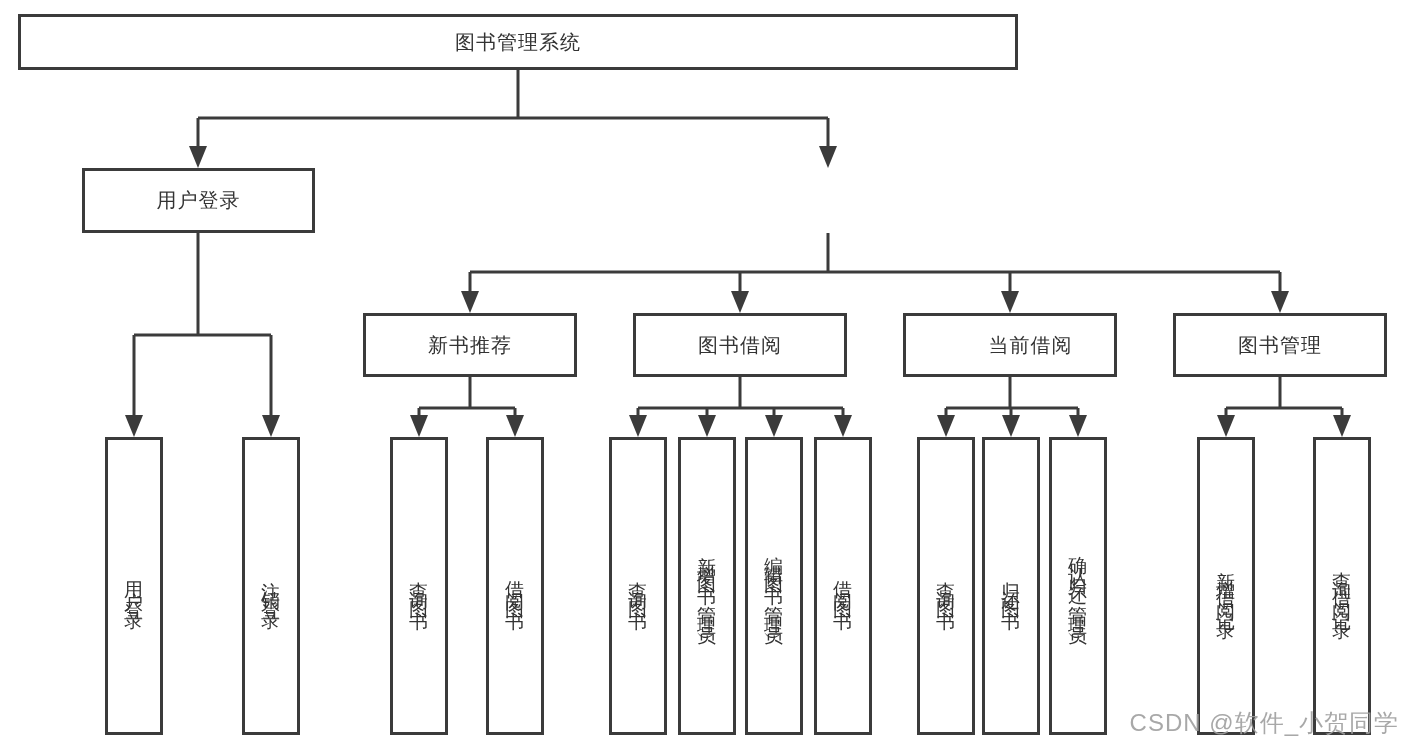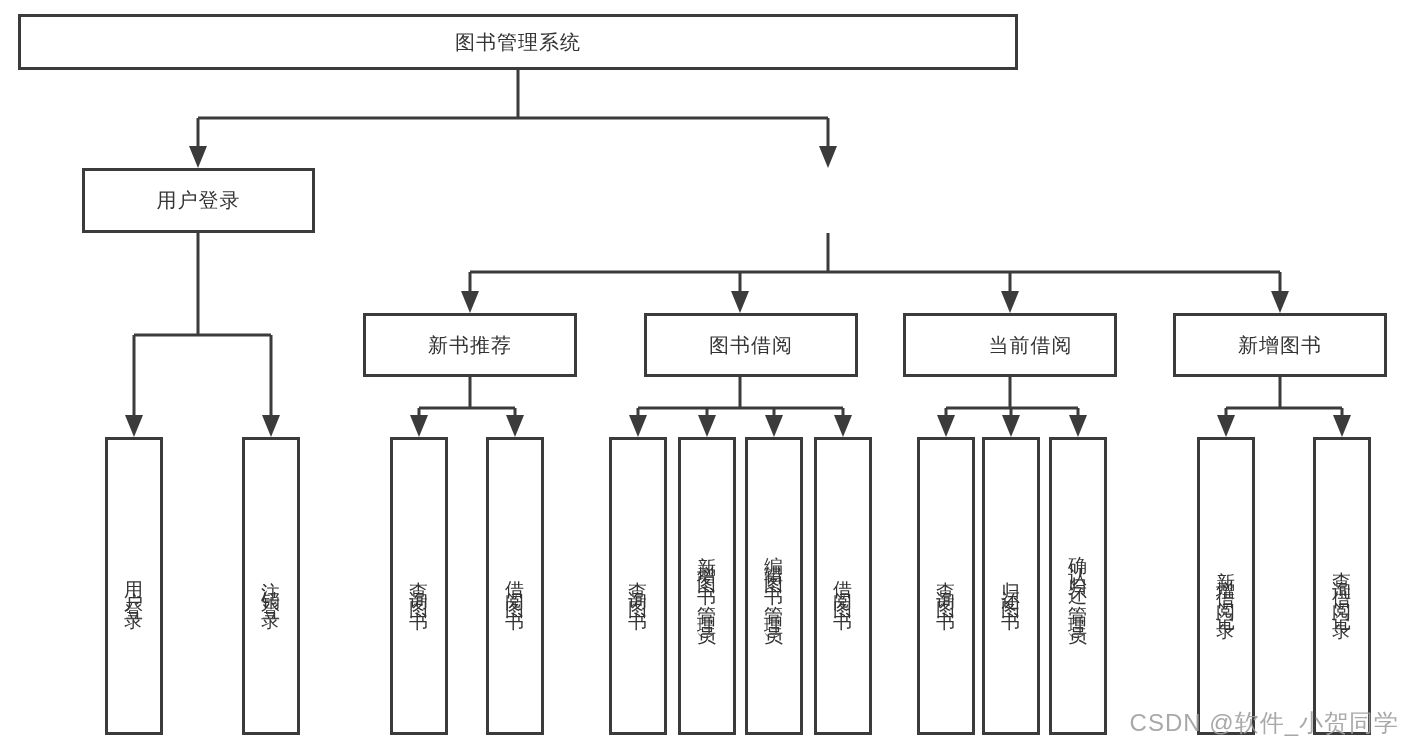--- a/index.html
+++ b/index.html
@@ -54,21 +54,21 @@
     line-height: 1;
     white-space: nowrap;
   }
   
   .n-root            { left: 18px;   top: 14px;  width: 1000px; height: 56px; }
   
   .n-user-login      { left: 82px;   top: 168px; width: 233px;  height: 65px; }
   .n-book-management { left: 711px;  top: 168px; width: 234px;  height: 65px; }
   
   .n-new-book-recommend { left: 363px;  top: 313px; width: 214px; height: 64px; text-align: center; }
-  .n-book-borrow        { left: 633px;  top: 313px; width: 214px; height: 64px; margin-left: 11px; }
+  .n-book-borrow        { left: 633px;  top: 313px; width: 214px; height: 64px; }
   .n-current-borrow     { left: 903px;  top: 313px; width: 214px; height: 64px; padding-left: 41px; }
   .n-borrow-records     { left: 1173px; top: 313px; width: 214px; height: 64px; }
   
   .vbox { top: 437px; width: 58px; height: 298px; }
   .n-user-login-action { left: 105px; }
   .n-logout-action     { left: 242px; }
   .n-nb-query-books    { left: 390px; }
   .n-nb-borrow-books   { left: 486px; }
   .n-bb-query-books    { left: 609px; }
   .n-bb-add-books      { left: 678px; }
@@ -156,21 +156,21 @@
   <div class="box hbox n-new-book-recommend">
     <span>新书推荐</span>
   </div>
   <div class="box hbox n-book-borrow">
     <span>图书借阅</span>
   </div>
   <div class="box hbox n-current-borrow">
     <span>当前借阅</span>
   </div>
   <div class="box hbox n-borrow-records">
-    <span>新增图书</span>
+    <span>图书管理</span>
   </div>
 
   <div class="box vbox n-user-login-action">
     <span>用户登录</span>
   </div>
   <div class="box vbox n-logout-action">
     <span>注销登录</span>
   </div>
   <div class="box vbox n-nb-query-books">
     <span>查询图书</span>

